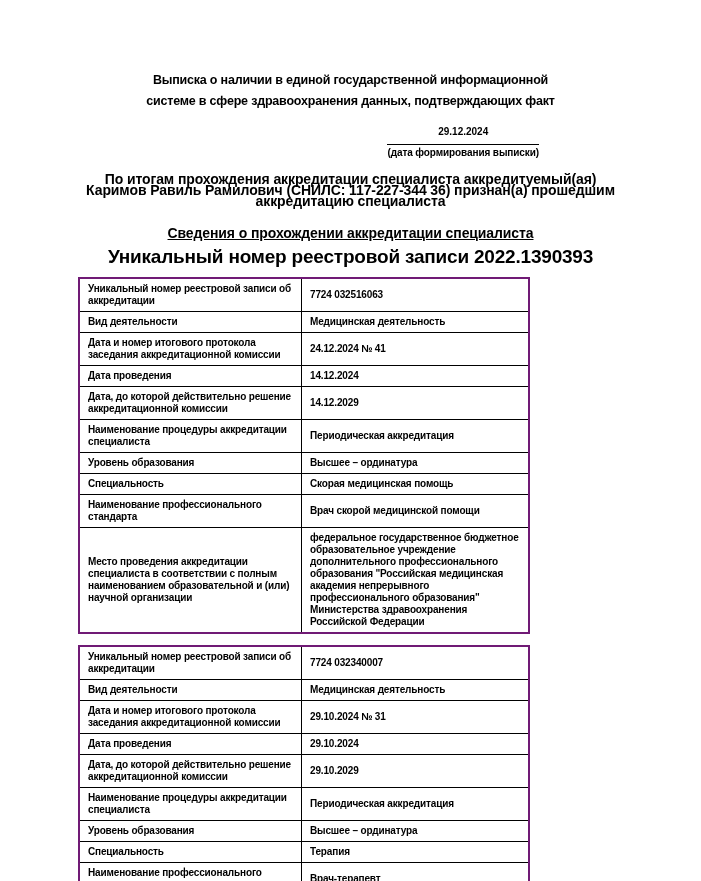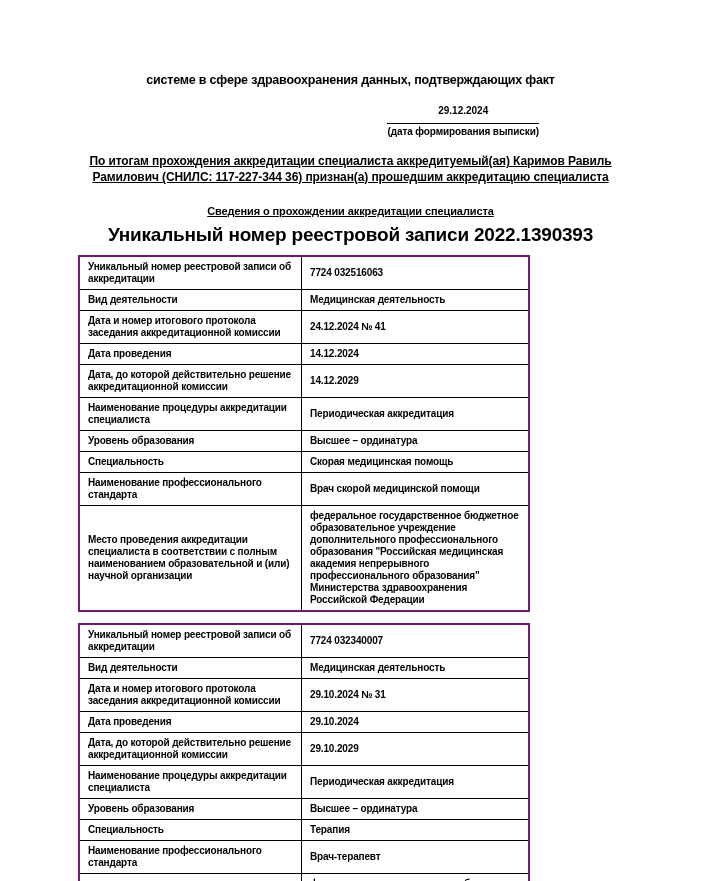--- a/index.html
+++ b/index.html
@@ -46,29 +46,28 @@
   .date-caption {
     font-size: 10px;
     line-height: 12px;
     padding-top: 2px;
     letter-spacing: -0.1px;
   }
   .intro {
     margin: 15px auto 0 auto;
     max-width: 552px;
     text-align: center;
-    font-size: 12px;
-    line-height: 16px;
+    font-size: 14px;
+    line-height: 11px;
     letter-spacing: -0.1px;
-    text-decoration: underline;
   }
   .section-heading {
     margin-top: 20px;
     text-align: center;
-    font-size: 11px;
+    font-size: 14px;
     line-height: 13px;
     text-decoration: underline;
     letter-spacing: -0.1px;
   }
   .registry-heading {
     margin-top: 9px;
     text-align: center;
     font-size: 19px;
     line-height: 16px;
     letter-spacing: -0.2px;
@@ -94,20 +93,21 @@
   }
   td.label-cell { width: 205px; }
   td.value-cell { }
 </style>
 </head>
 <body>
 
 <div class="page">
 
   <div class="title">
+    <div>Выписка о наличии в единой государственной информационной</div>
     <div>системе в сфере здравоохранения данных, подтверждающих факт</div>
   </div>
 
   <div class="date-wrap">
     <div class="date-block">
       <div class="date-value">29.12.2024</div>
       <div class="date-caption">(дата формирования выписки)</div>
     </div>
   </div>
 

